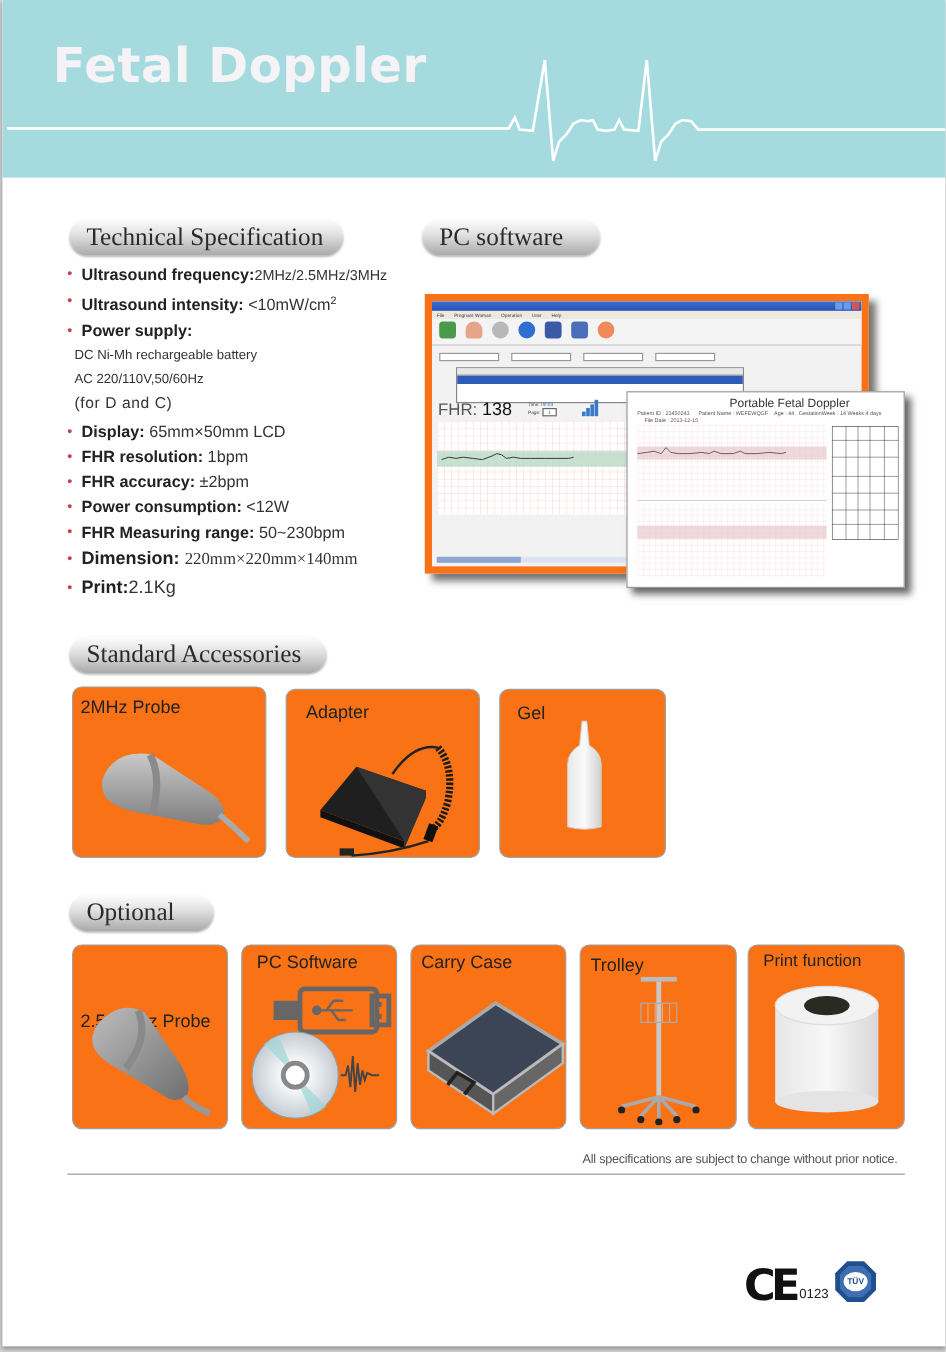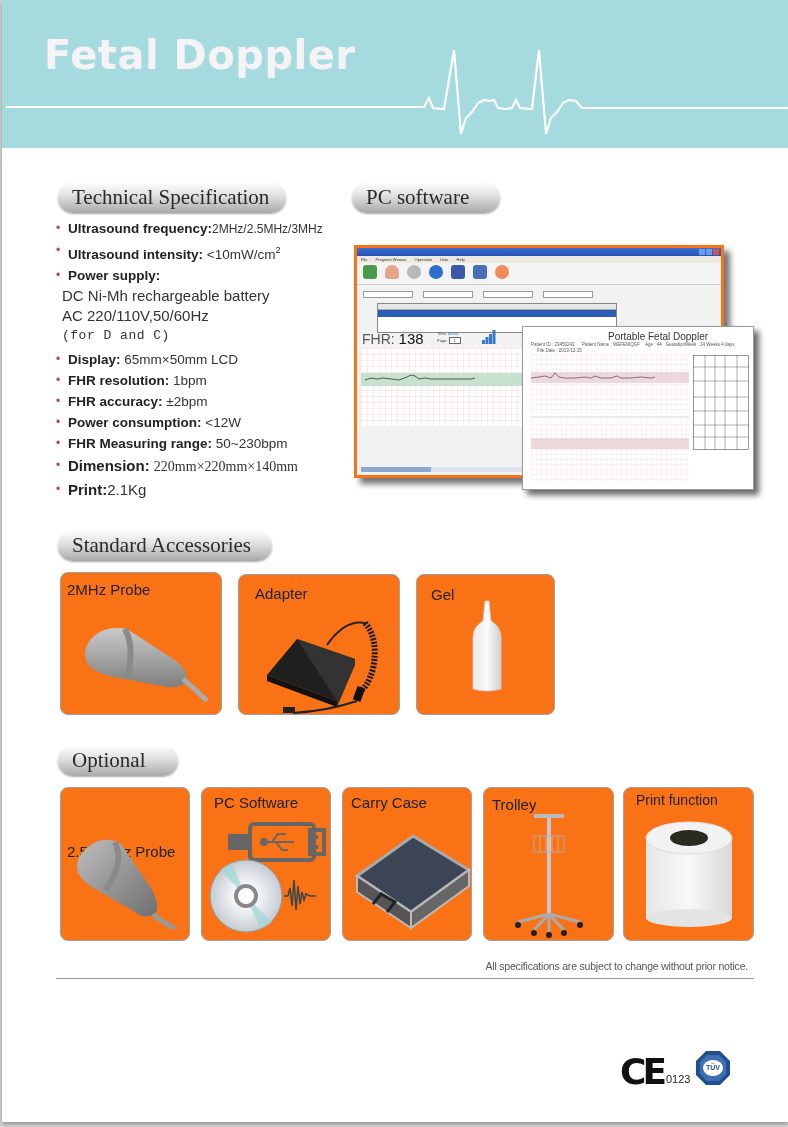--- a/index.html
+++ b/index.html
@@ -16,28 +16,28 @@
   .pill { position: absolute; height: 30px; border-radius: 16px;
           background: linear-gradient(#fdfdfd 0%, #e2e2e2 40%, #a9a9a9 100%);
           box-shadow: 0 1px 2px rgba(0,0,0,0.35); font-family: "Liberation Serif", serif; font-size: 21px; color: #2a2a2a; padding: 2px 0 0 14px; }
 
   
   .spec-list { position: absolute; left: 54px; top: 218px; width: 290px; list-style: none; }
   .spec-item { position: relative; padding-left: 12px; font-size: 13.5px; line-height: 21px; }
   .spec-item .bullet { position: absolute; left: 0; top: 0; color: #c0444a; font-size: 12px; }
   .spec-item .k { font-weight: bold; color: #222; }
   .spec-item .v { color: #333; }
-  .spec-sub { padding-left: 6px; font-size: 15px; line-height: 20px; color: #333; }
-  .spec-sub.mono { font-family: Liberation Mono, monospace; font-size: 13px; letter-spacing: 0.5px; }
+  .spec-sub { padding-left: 6px; font-size: 11px; line-height: 20px; color: #333; }
+  .spec-sub.mono { font-family: Liberation Sans, sans-serif; font-size: 13px; letter-spacing: 0.5px; }
   .spec-item.big { font-size: 15px; line-height: 23px; }
   .serif { font-family: "Liberation Serif", serif; }
 
   
   .pc-caption { position: absolute; left: 362px; top: 220px; font-size: 14px; font-weight: bold; color: #222; }
-  .sw-window { position: absolute; left: 352px; top: 245px; width: 370px; height: 233px; background: #f2f2f2; border: 3px solid #f97316; box-shadow: 6px 6px 6px rgba(0,0,0,0.55); overflow: hidden; }
+  .sw-window { position: absolute; left: 352px; top: 245px; width: 370px; height: 233px; background: #f2f2f2; border: 6px solid #f97316; box-shadow: 6px 6px 6px rgba(0,0,0,0.55); overflow: hidden; }
   .sw-titlebar { height: 8px; background: linear-gradient(#3c6fcf, #2653b5); position: relative; }
   .sw-titlebar .ctrls { position: absolute; right: 2px; top: 1px; display: flex; gap: 1px; }
   .sw-titlebar .ctrls span { width: 6px; height: 6px; background: #6a9ae8; display: block; }
   .sw-titlebar .ctrls span:last-child { background: #d9534f; }
   .sw-menubar { height: 7px; background: #eceae0; font-size: 4px; padding-left: 4px; color: #333; display: flex; gap: 8px; align-items: center; }
   .sw-toolbar { height: 22px; background: #f4f4f4; border-bottom: 1px solid #ccc; display: flex; gap: 8px; padding: 2px 6px; }
   .sw-tool { width: 14px; height: 14px; border-radius: 3px; }
   .sw-form { height: 8px; margin: 6px 6px 0; display: flex; gap: 10px; }
   .sw-form span { height: 7px; width: 50px; border: 1px solid #999; background: #fff; }
   .sw-table { margin: 4px 0 0 20px; width: 240px; height: 30px; border: 1px solid #888; background: #fff; }

